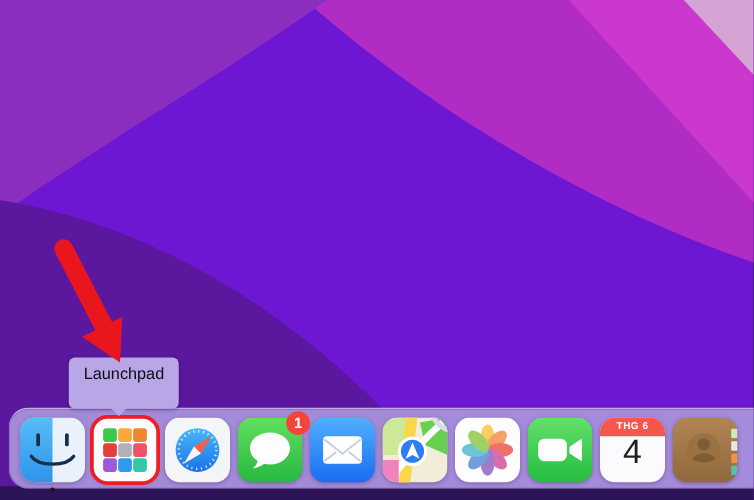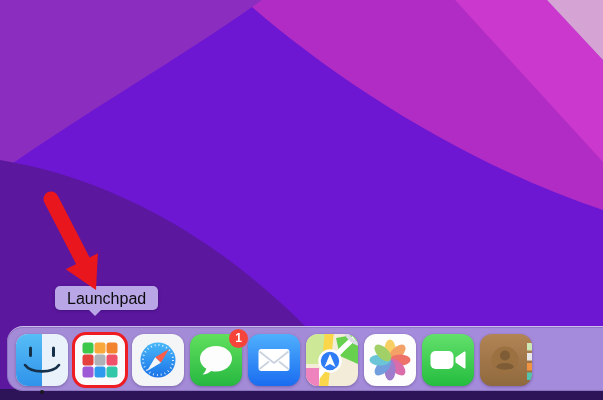--- a/index.html
+++ b/index.html
@@ -39,24 +39,24 @@
     position:absolute;top:2px;left:0;width:100%;text-align:center;
     font-size:8px;font-weight:bold;color:#fff;letter-spacing:0.4px;
   }
   .cal-day{
     position:absolute;top:12px;left:0;width:100%;text-align:center;
     font-size:27px;font-weight:400;color:#202022;
   }
 
   
   .tooltip{
-    position:absolute;left:55px;top:286px;height:24px;z-index:5;
+    position:absolute;left:55px;top:286px;height:41px;z-index:5;
     background:#b9a6e6;border-radius:5px;
     padding:0 12px;line-height:25px;
-    font-size:16px;color:#0b0b0e;
+    font-size:13px;color:#0b0b0e;
     box-shadow:0 1px 3px rgba(30,10,70,0.35);
     white-space:nowrap;
   }
   .tooltip:after{
     content:"";position:absolute;left:33px;bottom:-6px;
     border-left:7px solid transparent;border-right:7px solid transparent;
     border-top:7px solid #b9a6e6;
   }
 
   
@@ -230,20 +230,37 @@
             </linearGradient>
           </defs>
           <rect width="52" height="52" rx="12" fill="url(#gFt)"></rect>
           <rect x="8.5" y="17" width="23" height="18" rx="5" fill="#ffffff"></rect>
           <path d="M33.5,23.5 L42.3,17.6 C43.1,17.1 43.5,17.7 43.5,18.4 V33.6
                    C43.5,34.3 43.1,34.9 42.3,34.4 L33.5,28.5 Z" fill="#ffffff"></path>
         </svg>
       </span>
     </div>
 
+    <div class="dock-item">
+      <span>
+        <svg width="52" height="52" viewBox="0 0 52 52">
+          <defs>
+              <clipPath id="cpCal">
+                <rect width="52" height="52" rx="12"></rect>
+              </clipPath>
+            </defs>
+          <g clip-path="url(#cpCal)">
+            <rect width="52" height="52" fill="#fbfbfd"></rect>
+            <rect width="52" height="15" fill="#f4584d"></rect>
+          </g>
+        </svg>
+      </span>
+      <span class="cal-head">THG 6</span>
+      <span class="cal-day">4</span>
+    </div>
 
     <div class="dock-item">
       <span>
         <svg width="52" height="52" viewBox="0 0 52 52">
           <defs>
             <clipPath id="cpCt">
                 <rect width="52" height="52" rx="12"></rect>
               </clipPath>
             <linearGradient id="gCt" x1="0" y1="0" x2="0" y2="1">
               <stop offset="0" stop-color="#b28455"></stop>

